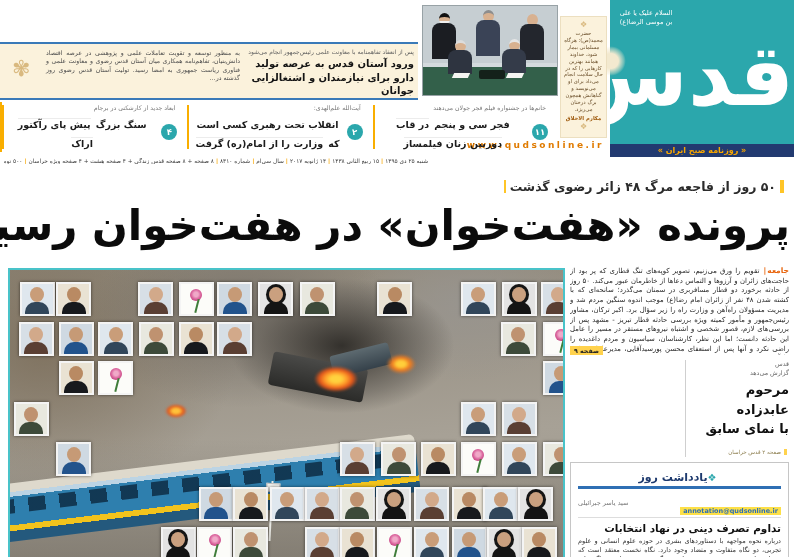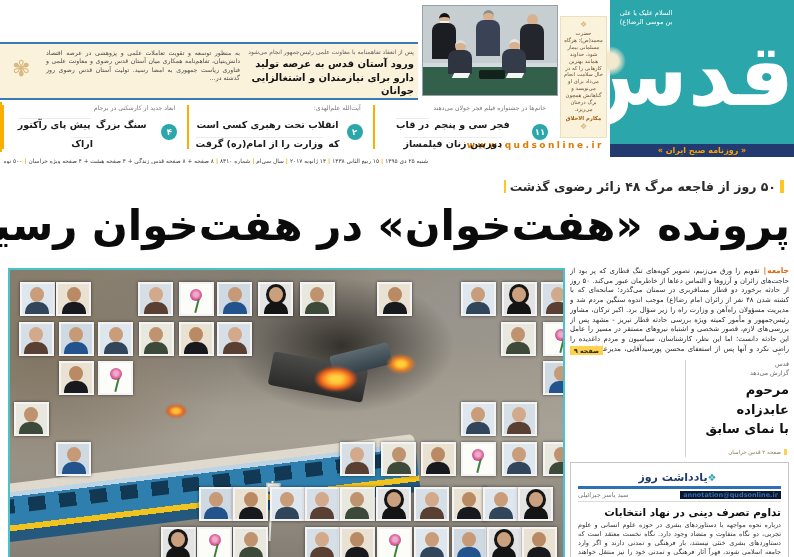--- a/index.html
+++ b/index.html
@@ -147,21 +147,21 @@
   .sub .pref::before{content:"";display:inline-block;width:3px;height:6px;background:#ffd24d;
                      vertical-align:-1px;margin-left:3px;}
 
   .notebox{position:absolute;left:570px;top:462px;width:219px;height:100px;border:1px solid #c6c6c6;
            padding:3px 7px;overflow:hidden;background:#fff;}
   .note-head{text-align:center;border-bottom:3px solid #2f6fb4;padding-bottom:1px;}
   .note-head .lbl{font-size:11px;font-weight:bold;color:#1e3a6e;}
   .note-head .glyph{color:#2ba7ac;font-size:10px;margin-right:4px;}
   .note-meta{display:flex;justify-content:space-between;align-items:center;border-bottom:1px solid #ddd;
              padding:2px 0;font-size:6.5px;}
-  .note-meta .email{direction:ltr;font-weight:bold;color:#2f6fb4;background:#0f172a;padding:0 3px;}
+  .note-meta .email{direction:ltr;font-weight:bold;color:#2f6fb4;background:#fde047;padding:0 3px;margin-top:16px;}
   .note-meta .author{color:#777;}
   .note-title{font-size:10.5px;font-weight:bold;color:#101010;text-align:right;margin:4px 0 3px;}
   .note-body{font-size:6.5px;line-height:8.9px;text-align:justify;color:#333;}
 </style>
 </head>
 <body>
 
 <div id="page">
 
   <div class="logo-box">

